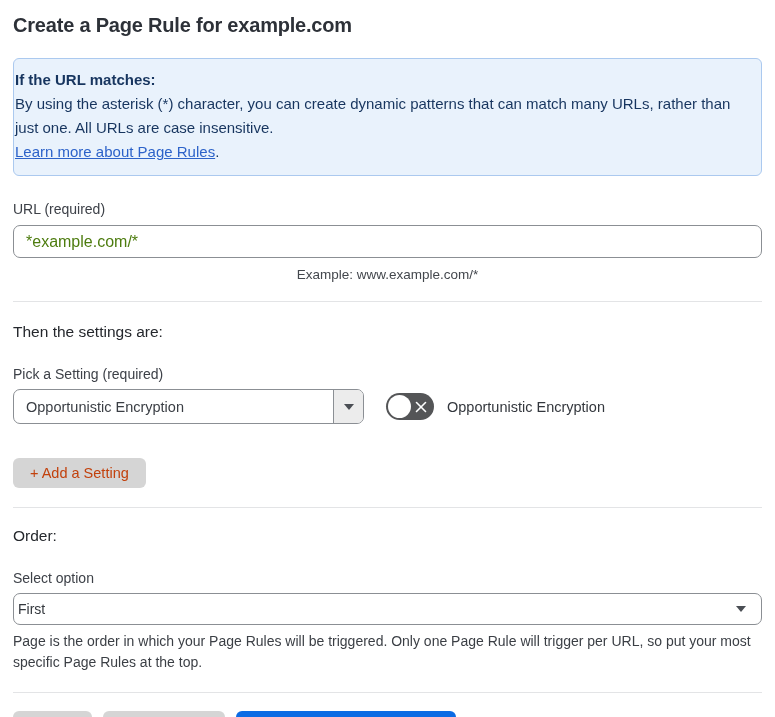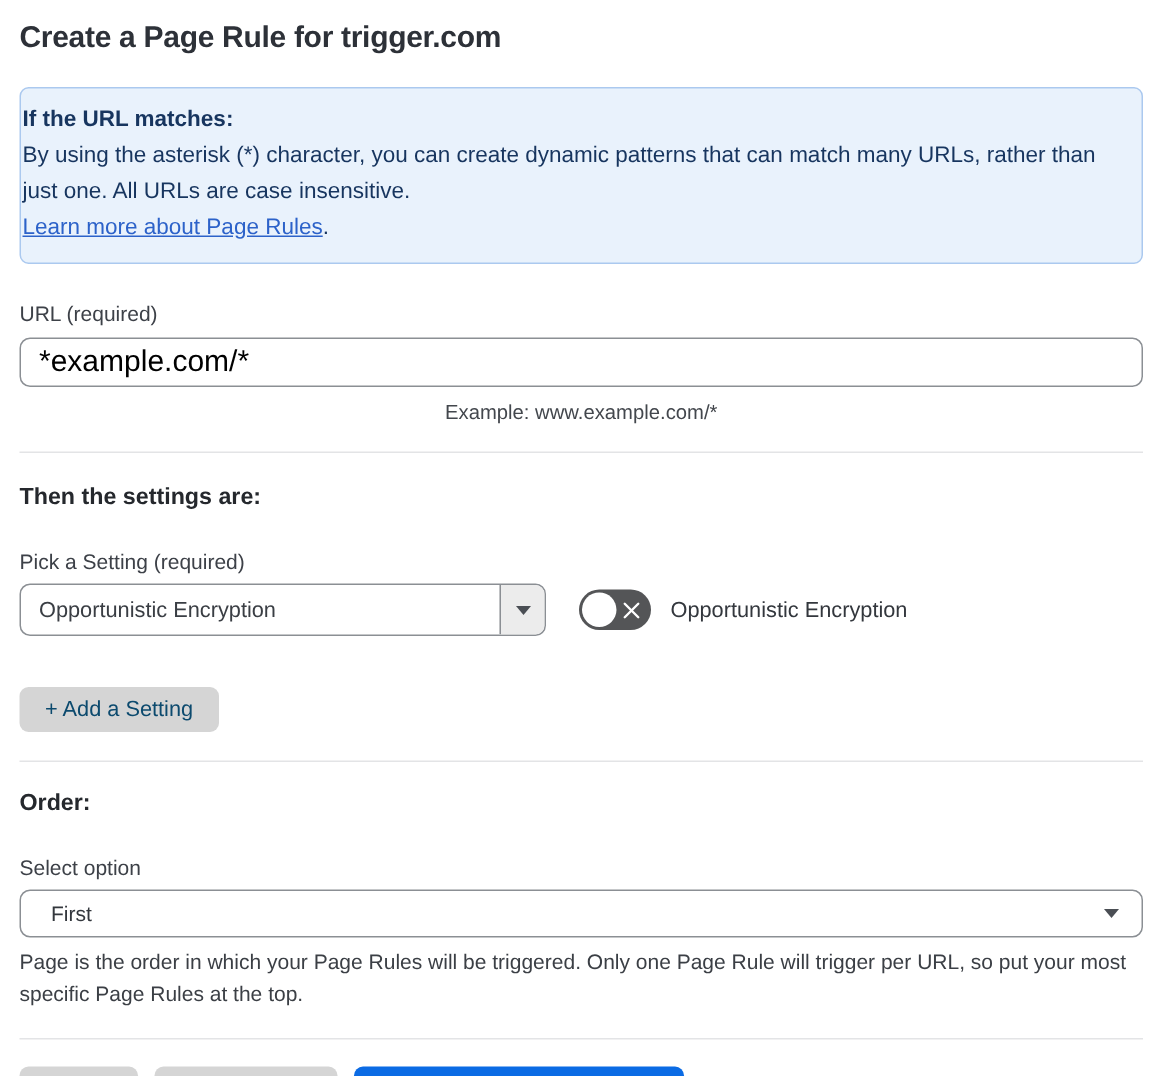--- a/index.html
+++ b/index.html
@@ -43,22 +43,22 @@
     display: block;
   }
 
   input.text-input {
     margin-top: 8px;
     width: 100%;
     height: 33px;
     border: 1px solid #8b8f94;
     border-radius: 7px;
     padding: 0 12px;
-    font-size: 20px;
-    color: #000000;
+    font-size: 16px;
+    color: #4d7c0f;
     font-family: inherit;
     background: #fff;
     outline: none;
   }
 
   .helper-text {
     margin-top: 7px;
     font-size: 13.5px;
     color: #43474d;
     line-height: 19px;
@@ -67,21 +67,21 @@
 
   hr.divider {
     border: none;
     border-top: 1px solid #e3e4e6;
     margin-top: 17px;
   }
 
   h2.section-heading {
     margin-top: 21px;
     font-size: 15.5px;
-    font-weight: 700;
+    font-weight: 400;
     color: #25282d;
   }
 
   .setting-row {
     margin-top: 7px;
     display: flex;
     align-items: center;
     text-align: right;
   }
 
@@ -149,39 +149,39 @@
   .toggle-label {
     margin-left: 13px;
     font-size: 14.5px;
     color: #33373d;
   }
 
   button { font-family: inherit; cursor: pointer; }
 
   .btn-gray {
     background: #d5d5d5;
-    color: #0c4a6e;
+    color: #c2410c;
     border: none;
     border-radius: 6px;
     font-size: 14.5px;
     height: 31px;
     padding: 0 17px;
   }
   .add-setting-btn { margin-top: 34px; height: 30px; }
 
   select.order-select {
     margin-top: 7px;
     width: 100%;
     height: 32px;
     border: 1px solid #8b8f94;
     border-radius: 7px;
     background: #fff;
     font-size: 14px;
     color: #33373d;
-    padding: 0 20px;
+    padding: 0 4px;
     appearance: none;
     -webkit-appearance: none;
     font-family: inherit;
     outline: none;
   }
   .select-wrap { position: relative; }
   .select-wrap .caret-down {
     position: absolute;
     right: 16px;
     top: 20px;
@@ -204,21 +204,21 @@
     font-size: 14.5px;
     height: 31px;
     padding: 0 19px;
   }
 </style>
 </head>
 <body>
 
 <div class="container">
 
-  <h1 class="page-title">Create a Page Rule for trigger.com</h1>
+  <h1 class="page-title">Create a Page Rule for example.com</h1>
 
   <div class="info-box">
     <div class="info-heading">If the URL matches:</div>
     <div class="info-body">By using the asterisk (*) character, you can create dynamic patterns that can match many URLs, rather than just one. All URLs are case insensitive.</div>
     <div><a class="info-link">Learn more about Page Rules</a><span>.</span></div>
   </div>
 
   <label class="field-label">URL (required)</label>
   <input class="text-input" type="text" value="*example.com/*" style="">
   <div class="helper-text">Example: www.example.com/*</div>

